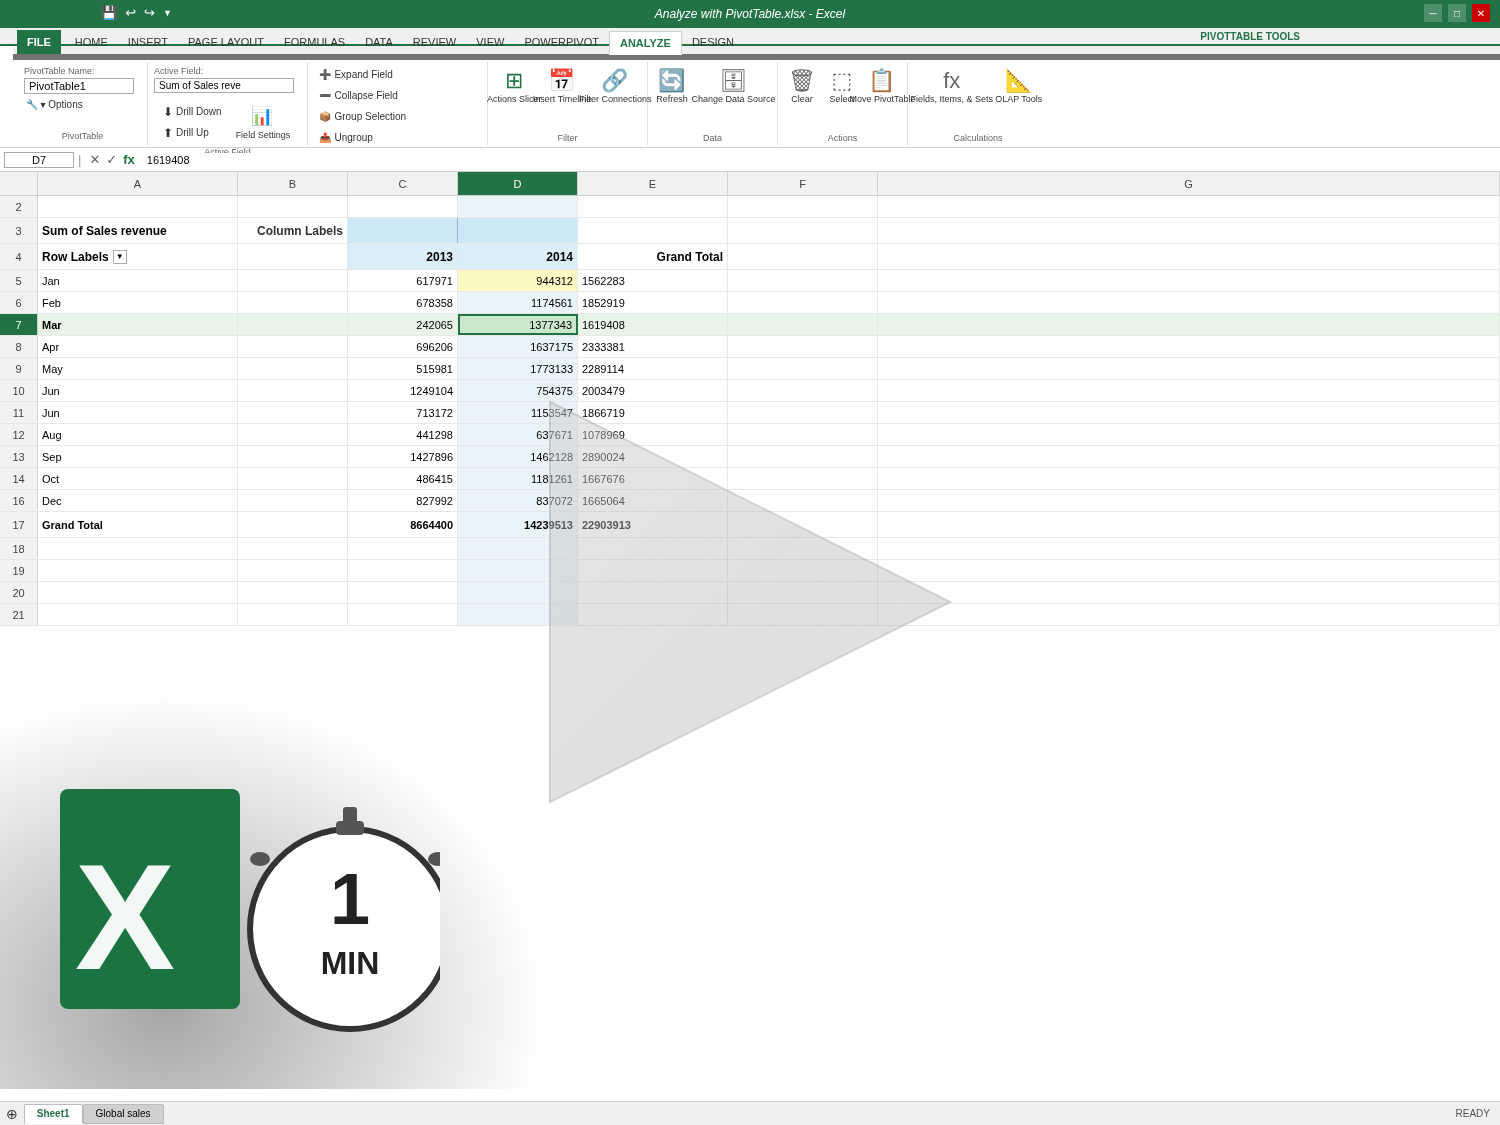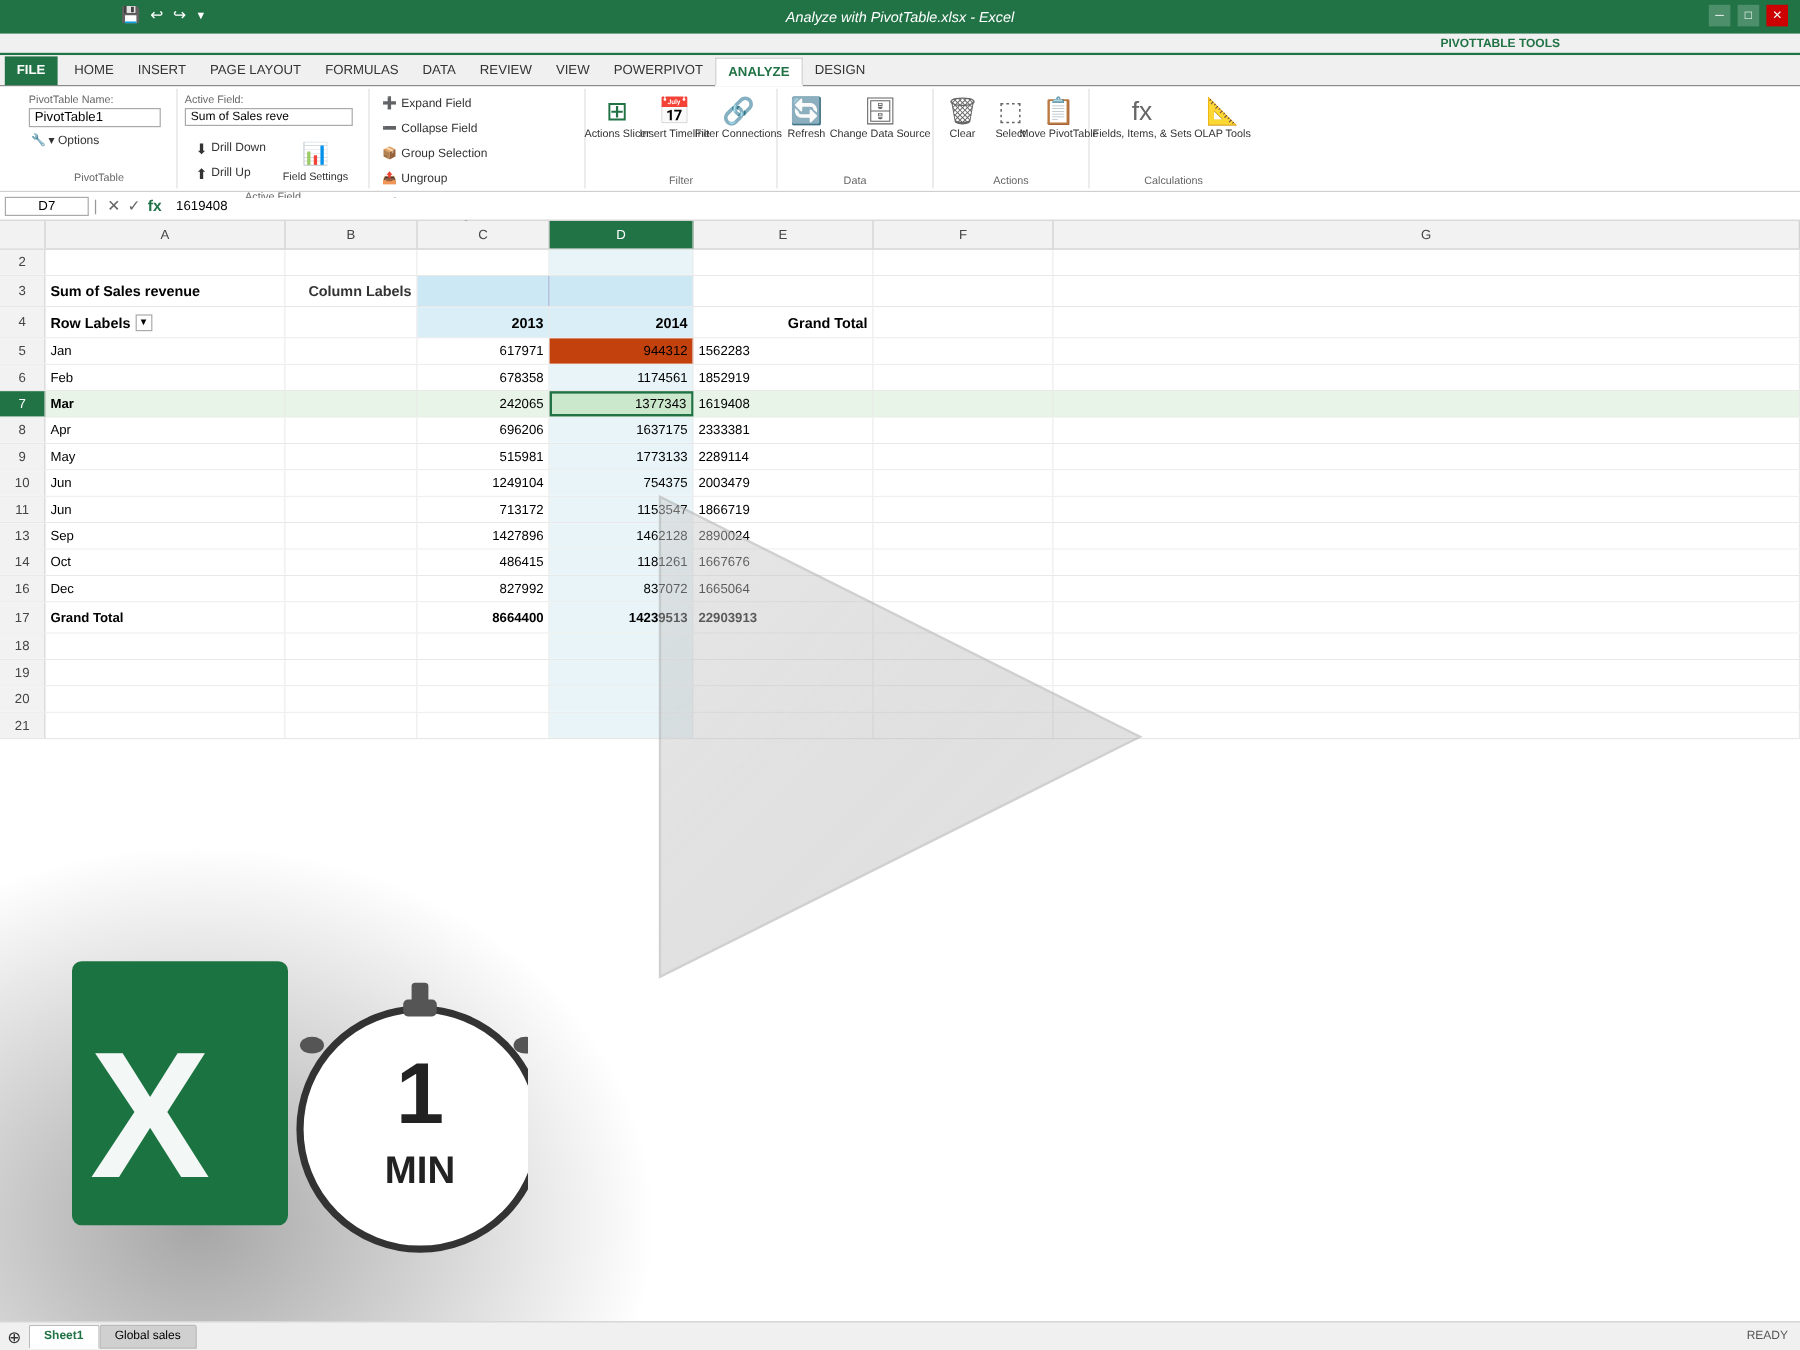--- a/index.html
+++ b/index.html
@@ -44,23 +44,24 @@
       font-size: 10px;
       color: #217346;
       font-weight: bold;
     }
 
     
     #ribbon-tabs {
       background: #f0f0f0;
       display: flex;
       align-items: flex-end;
-      height: 26px;
-      border-bottom: 1px solid #737373;
+      height: 14px;
+      border-bottom: 6px solid #737373;
       padding-left: 4px;
+      margin-left: 13px;
     }
     .ribbon-tab {
       padding: 3px 10px;
       font-size: 11px;
       cursor: pointer;
       border: none;
       background: none;
       color: #333;
       height: 24px;
     }
@@ -618,21 +619,21 @@
     <div class="cell col-e header-cell" style="font-weight:bold; font-size:12px; justify-content:flex-end;">Grand Total</div>
     <div class="cell col-f"></div>
     <div class="cell col-g"></div>
   </div>
 
   <div class="spreadsheet-row">
     <div class="row-num">5</div>
     <div class="cell col-a">Jan</div>
     <div class="cell col-b"></div>
     <div class="cell col-c">617971</div>
-    <div class="cell col-d" style="background:#c2410c;padding-left:20px;">944312</div>
+    <div class="cell col-d" style="background:#fef9c3;padding-left:20px;">944312</div>
     <div class="cell col-e">1562283</div>
     <div class="cell col-f"></div>
     <div class="cell col-g"></div>
   </div>
 
   <div class="spreadsheet-row">
     <div class="row-num">6</div>
     <div class="cell col-a">Feb</div>
     <div class="cell col-b"></div>
     <div class="cell col-c">678358</div>
@@ -690,20 +691,30 @@
     <div class="row-num">11</div>
     <div class="cell col-a">Jun</div>
     <div class="cell col-b"></div>
     <div class="cell col-c">713172</div>
     <div class="cell col-d" style="background:#e8f4f8;">1153547</div>
     <div class="cell col-e">1866719</div>
     <div class="cell col-f"></div>
     <div class="cell col-g"></div>
   </div>
 
+  <div class="spreadsheet-row">
+    <div class="row-num">12</div>
+    <div class="cell col-a">Aug</div>
+    <div class="cell col-b"></div>
+    <div class="cell col-c">441298</div>
+    <div class="cell col-d" style="background:#e8f4f8;">637671</div>
+    <div class="cell col-e">1078969</div>
+    <div class="cell col-f"></div>
+    <div class="cell col-g"></div>
+  </div>
 
   <div class="spreadsheet-row">
     <div class="row-num">13</div>
     <div class="cell col-a">Sep</div>
     <div class="cell col-b"></div>
     <div class="cell col-c">1427896</div>
     <div class="cell col-d" style="background:#e8f4f8;">1462128</div>
     <div class="cell col-e">2890024</div>
     <div class="cell col-f"></div>
     <div class="cell col-g"></div>

